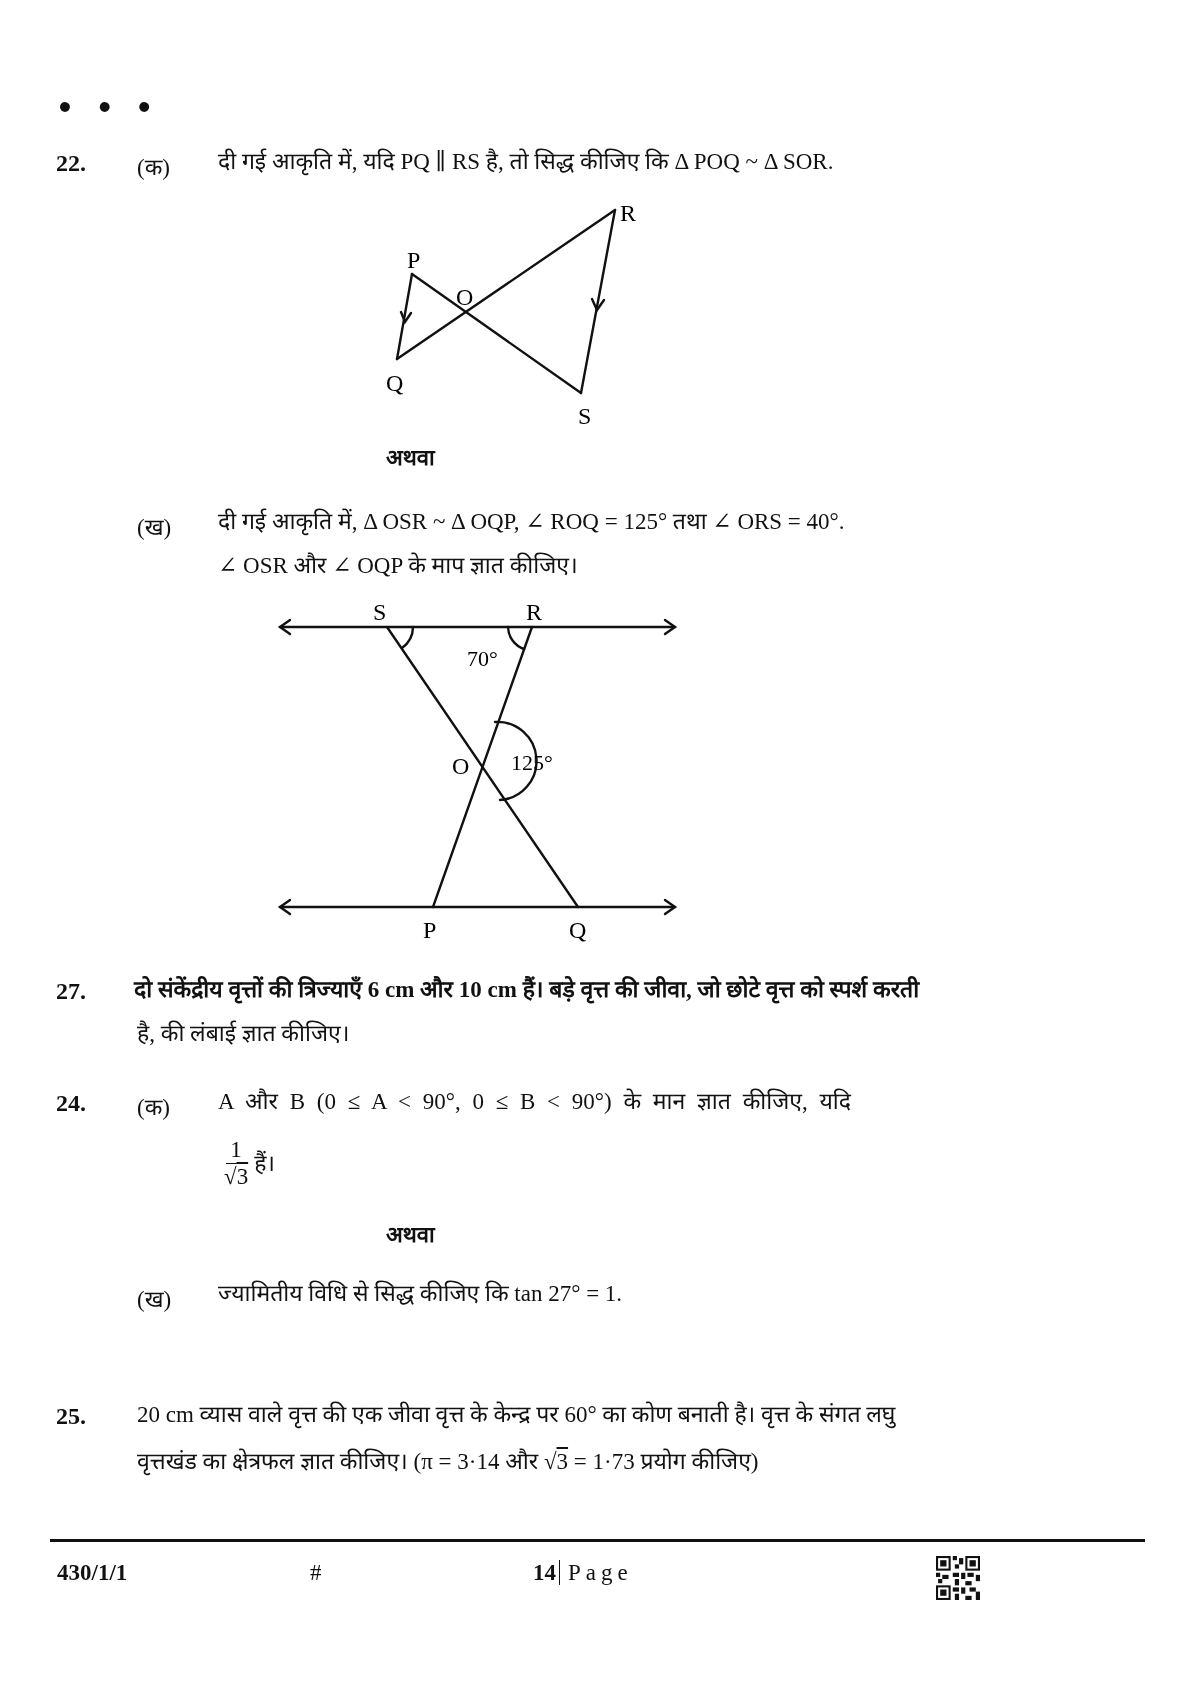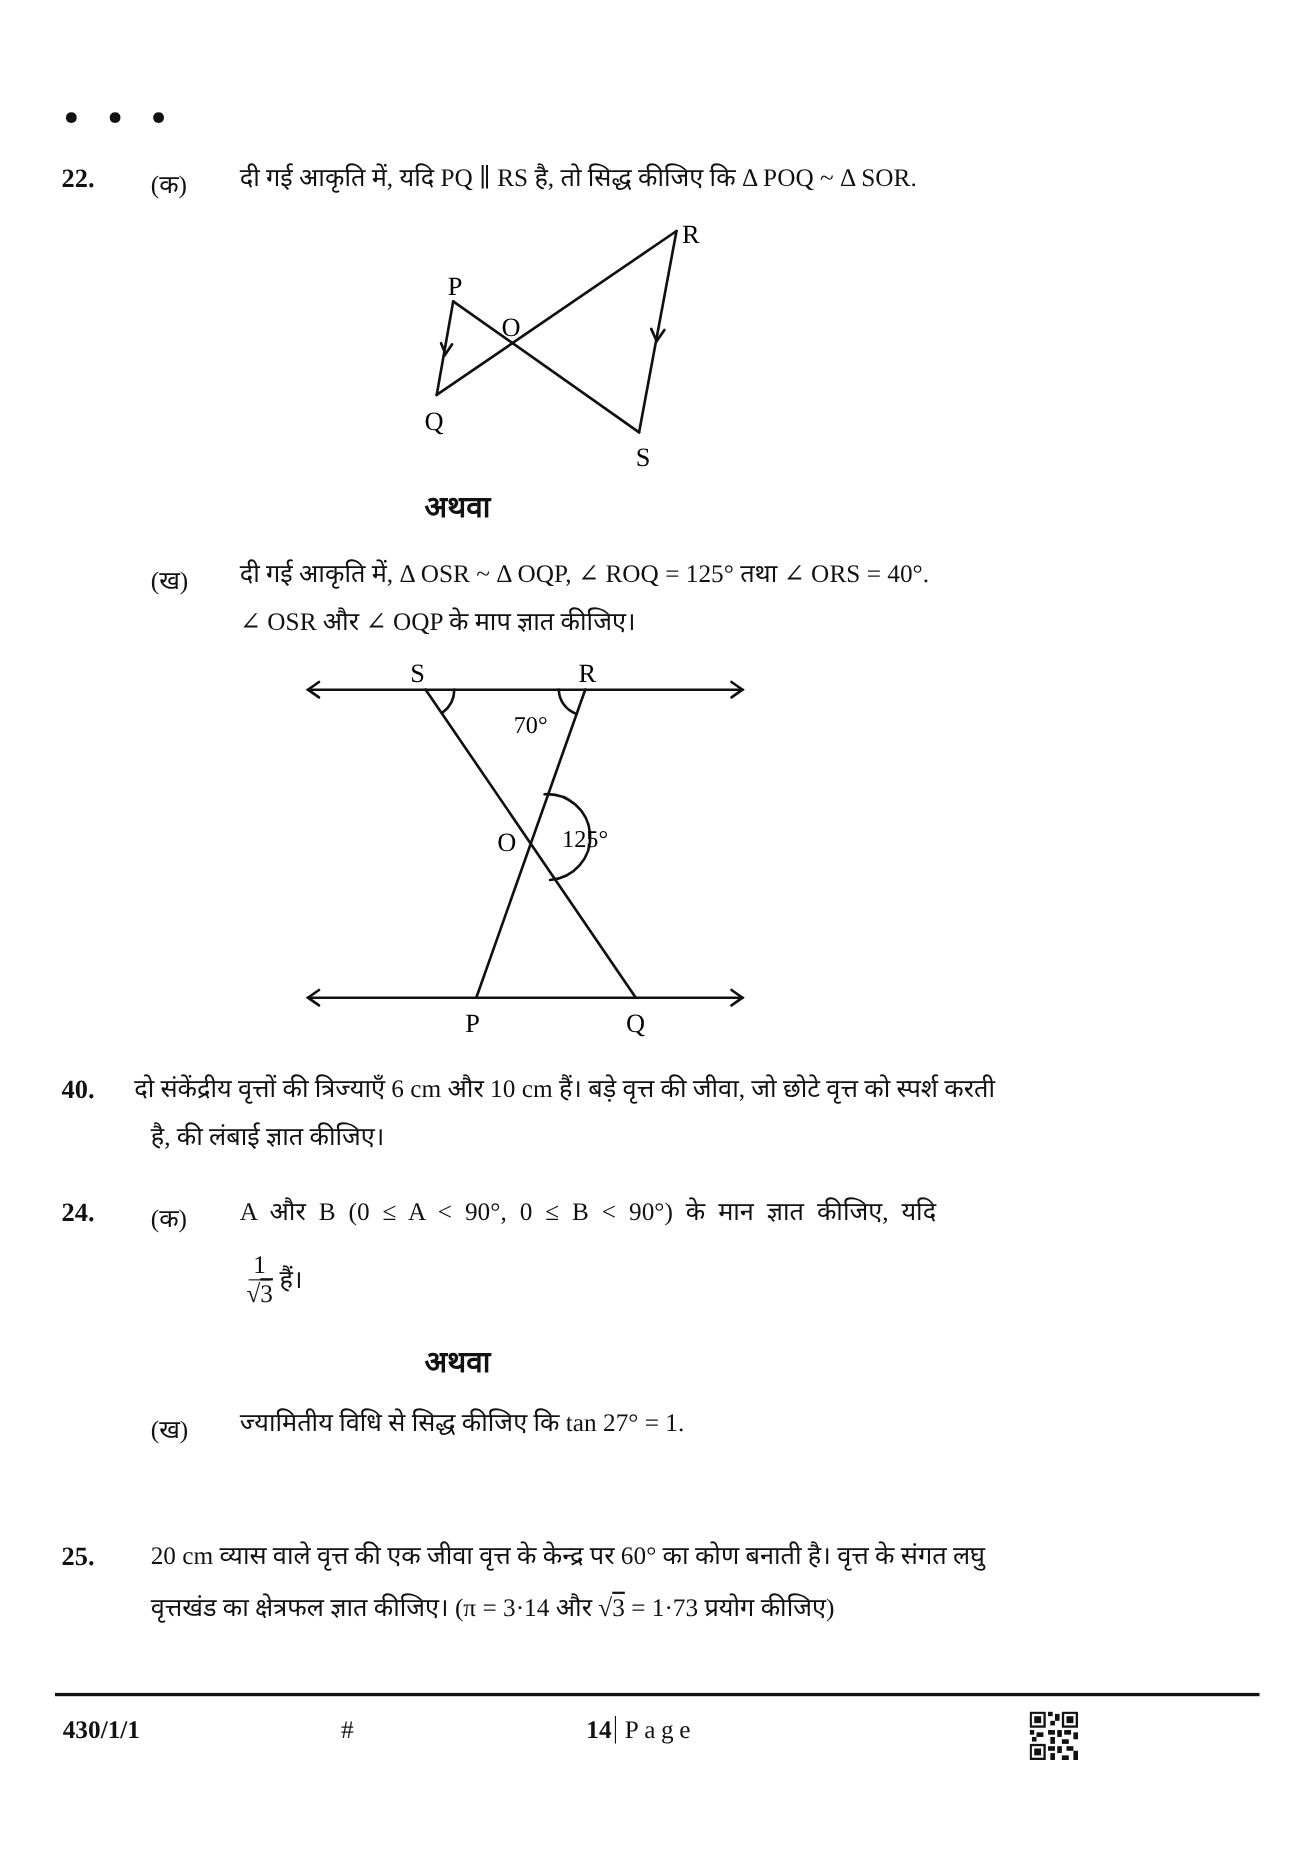--- a/index.html
+++ b/index.html
@@ -6,21 +6,21 @@
   body {
     width: 1190px; height: 1683px; position: relative; overflow: hidden;
     font-family: "DejaVu Serif", "Liberation Serif", serif;
     color: #111111;
   }
   .abs { position: absolute; }
   .dots { left: 56px; top: 94px; font-size: 28px; letter-spacing: 6px; font-weight: bold; line-height: 1; }
   .qnum { font-weight: bold; font-size: 24px; font-family: "Liberation Serif", serif; }
   .sub { font-size: 23px; font-family: "Liberation Serif", serif; }
   .txt { font-size: 23px; font-family: "Liberation Serif", "DejaVu Serif", serif; line-height: 44px; white-space: nowrap; }
-  .ath { font-size: 27px; font-weight: bold; font-family: Liberation Serif, serif; }
+  .ath { font-size: 22px; font-weight: bold; font-family: Liberation Serif, serif; }
   svg text { font-family: "Liberation Serif", "DejaVu Serif", serif; }
   .frac { display: inline-flex; flex-direction: column; align-items: center; vertical-align: middle; margin: 0 6px; line-height: 1.15; }
   .frac .num { border-bottom: 1.5px solid #111; padding: 0 4px; }
   .sqrt { text-decoration: overline; }
   .rule { left: 50px; top: 1539px; width: 1095px; height: 3px; background: #111; }
   .foot { top: 1560px; font-size: 23px; font-family: "Liberation Serif", serif; font-weight: bold; }
   .page-word { font-weight: normal; letter-spacing: 5px; border-left: 1.5px solid #111; padding-left: 8px; margin-left: 3px; }
   .qr { left: 936px; top: 1556px; width: 44px; height: 44px; }
 </style>
 </head>
@@ -78,22 +78,22 @@
   </g>
   <text x="373" y="40" font-size="24">S</text>
   <text x="526" y="40" font-size="24">R</text>
   <text x="467" y="86" font-size="22">70°</text>
   <text x="452" y="194" font-size="24">O</text>
   <text x="511" y="190" font-size="22">125°</text>
   <text x="423" y="358" font-size="24">P</text>
   <text x="569" y="358" font-size="24">Q</text>
 </svg>
 
-<div class="abs qnum" style="left:56px; top:978px;">40.</div>
-<div class="abs txt" style="left:122px; top:968px;">दो संकेंद्रीय वृत्तों की त्रिज्याएँ 6 cm और 10 cm हैं। बड़े वृत्त की जीवा, जो छोटे वृत्त को स्पर्श करती</div>
+<div class="abs qnum" style="left:56px; top:978px;">27.</div>
+<div class="abs txt" style="left:134px; top:968px;font-weight:bold;">दो संकेंद्रीय वृत्तों की त्रिज्याएँ 6 cm और 10 cm हैं। बड़े वृत्त की जीवा, जो छोटे वृत्त को स्पर्श करती</div>
 <div class="abs txt" style="left:137px; top:1012px;">है, की लंबाई ज्ञात कीजिए।</div>
 
 <div class="abs qnum" style="left:56px; top:1090px;">24.</div>
 <div class="abs sub" style="left:137px; top:1090px;">(क)</div>
 <div class="abs txt" style="left:218px; top:1080px; word-spacing:6px;">A और B (0 ≤ A &lt; 90°,  0 ≤ B &lt; 90°) के मान ज्ञात कीजिए, यदि</div>
 <div class="abs txt" style="left:218px; top:1137px; display:flex; align-items:center;">
   <span class="frac">
     <span class="num">1</span>
     <span><span>√</span><span class="sqrt">3</span></span>
   </span>

